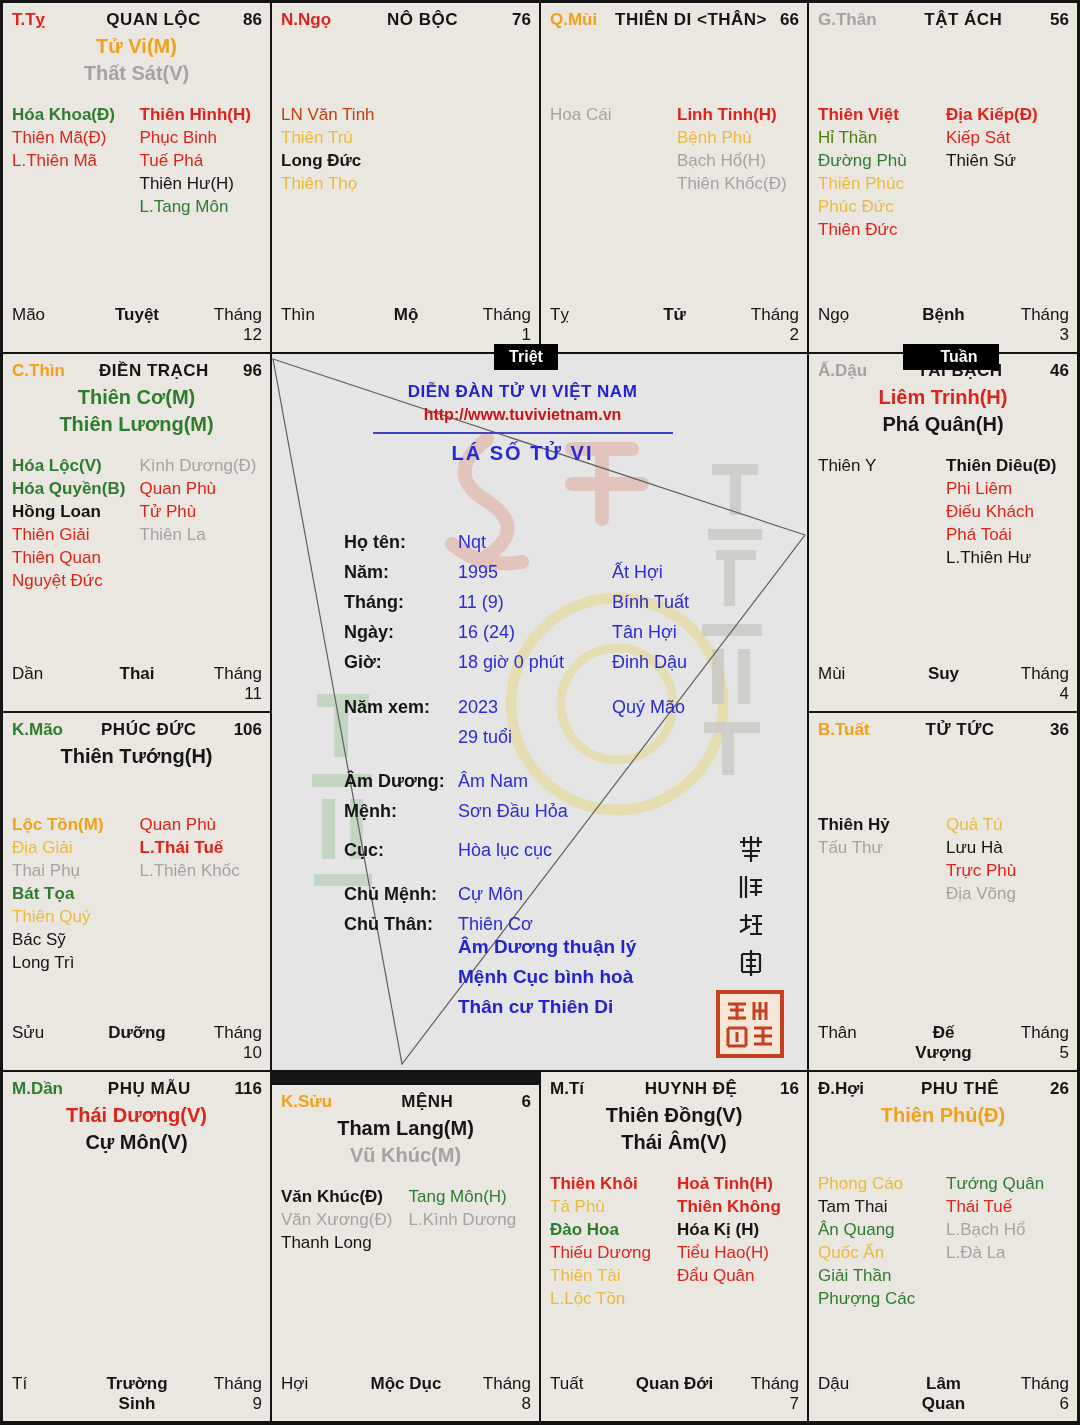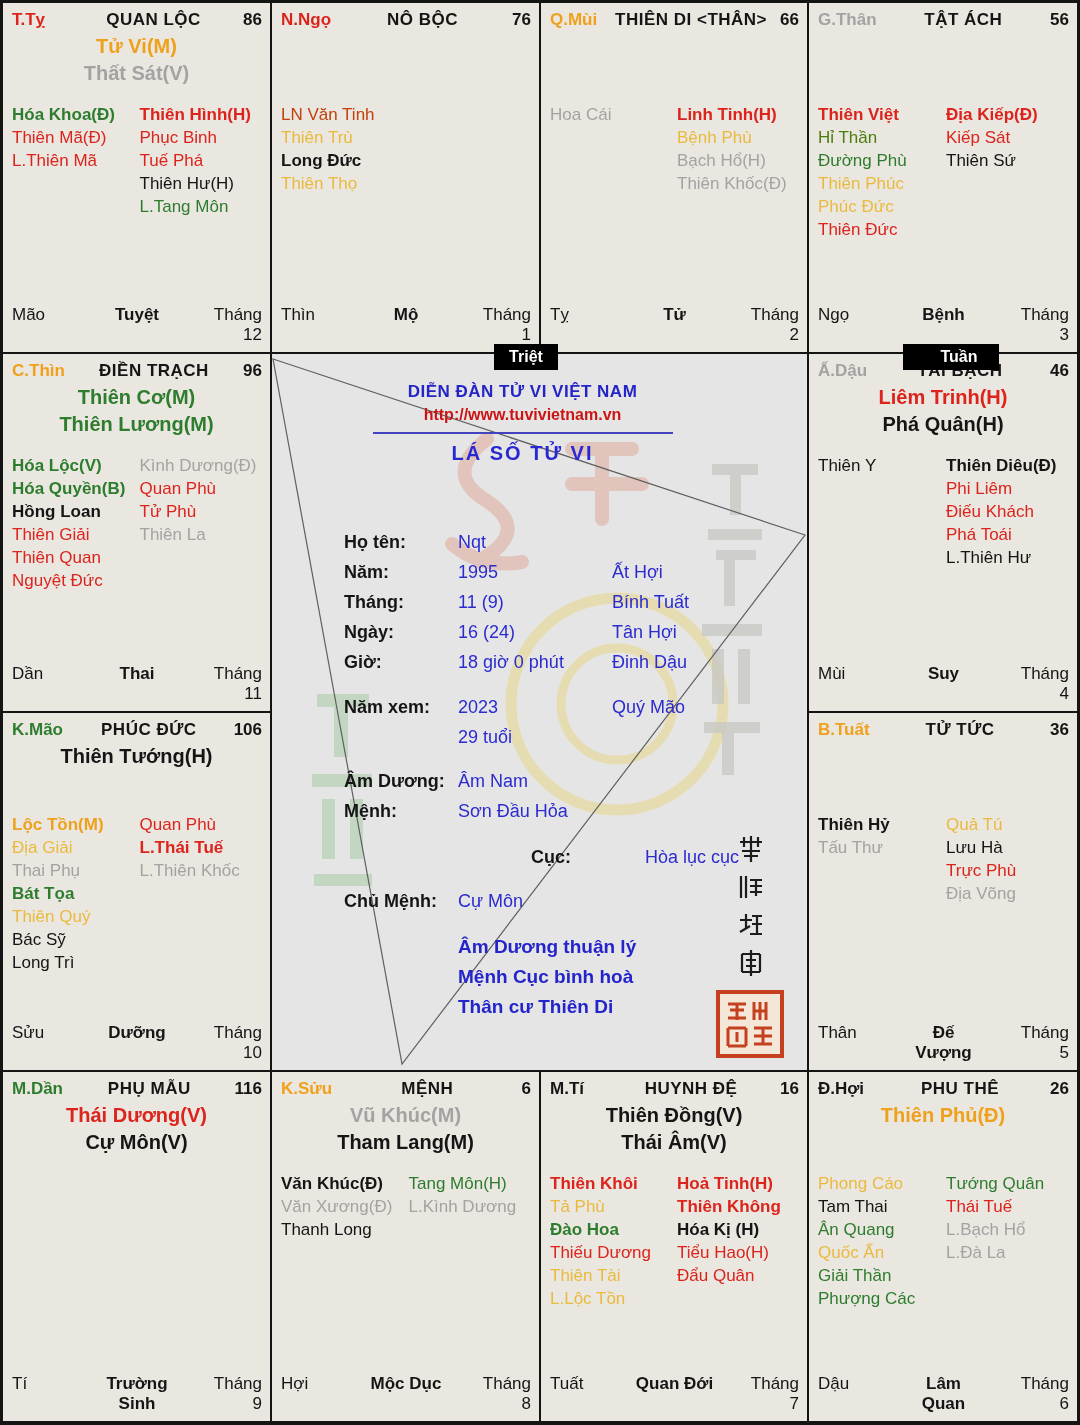--- a/index.html
+++ b/index.html
@@ -130,28 +130,33 @@
         <div class="frow" style="margin-top: 14px;">
           <span class="fl">Âm Dương:</span>
           <span class="fv">Âm Nam</span>
           <span class="fx"></span>
         </div>
         <div class="frow" style="margin-top: 0px;">
           <span class="fl">Mệnh:</span>
           <span class="fv">Sơn Đầu Hỏa</span>
           <span class="fx"></span>
         </div>
-        <div class="frow" style="margin-top: 16px; justify-content: flex-end;">
+        <div class="frow" style="margin-top: 9px;">
           <span class="fl">Cục:</span>
           <span class="fv">Hòa lục cục</span>
           <span class="fx"></span>
         </div>
         <div class="frow" style="margin-top: 14px;">
           <span class="fl">Chủ Mệnh:</span>
           <span class="fv">Cự Môn</span>
+          <span class="fx"></span>
+        </div>
+        <div class="frow" style="margin-top: 0px;">
+          <span class="fl">Chủ Thân:</span>
+          <span class="fv">Thiên Cơ</span>
           <span class="fx"></span>
         </div>
       </div>
     <div class="notes" id="notes">
         <div>Âm Dương thuận lý</div>
         <div>Mệnh Cục bình hoà</div>
         <div>Thân cư Thiên Di</div>
       </div>
 
     <div class="cjk">
@@ -419,29 +424,29 @@
     <div class="mains">
         <div class="star b" style="color: rgb(220, 35, 28);">Thái Dương(V)</div>
         <div class="star b" style="color: rgb(21, 21, 21);">Cự Môn(V)</div>
       </div>
     <div class="cell-footer">
       <span class="f-branch">Tí</span>
       <span class="f-stage">Trường Sinh</span>
       <span class="f-month">Tháng 9</span>
     </div>
   </div>
-    <div class="cell" style="grid-area: 4 / 2;">
+    <div class="cell" style="grid-area: 4 / 2; margin-top: 13px;">
     <div class="cell-header">
       <span class="branch b" style="color: rgb(240, 161, 28);">K.Sửu</span>
       <span class="palace">MỆNH</span>
       <span class="num b">6</span>
     </div>
     <div class="mains">
+        <div class="star b" style="color: rgb(21, 21, 21);">Tham Lang(M)</div>
         <div class="star b" style="color: rgb(163, 163, 163);">Vũ Khúc(M)</div>
-        <div class="star b" style="color: rgb(21, 21, 21);">Tham Lang(M)</div>
       </div>
     <div class="minor">
       <div class="mcol col-left">
           <div class="star b" style="color: rgb(21, 21, 21);">Văn Khúc(Đ)</div>
           <div class="star" style="color: rgb(163, 163, 163);">Văn Xương(Đ)</div>
           <div class="star" style="color: rgb(21, 21, 21);">Thanh Long</div>
         </div>
       <div class="mcol col-right">
           <div class="star" style="color: rgb(46, 125, 46);">Tang Môn(H)</div>
           <div class="star" style="color: rgb(163, 163, 163);">L.Kình Dương</div>

